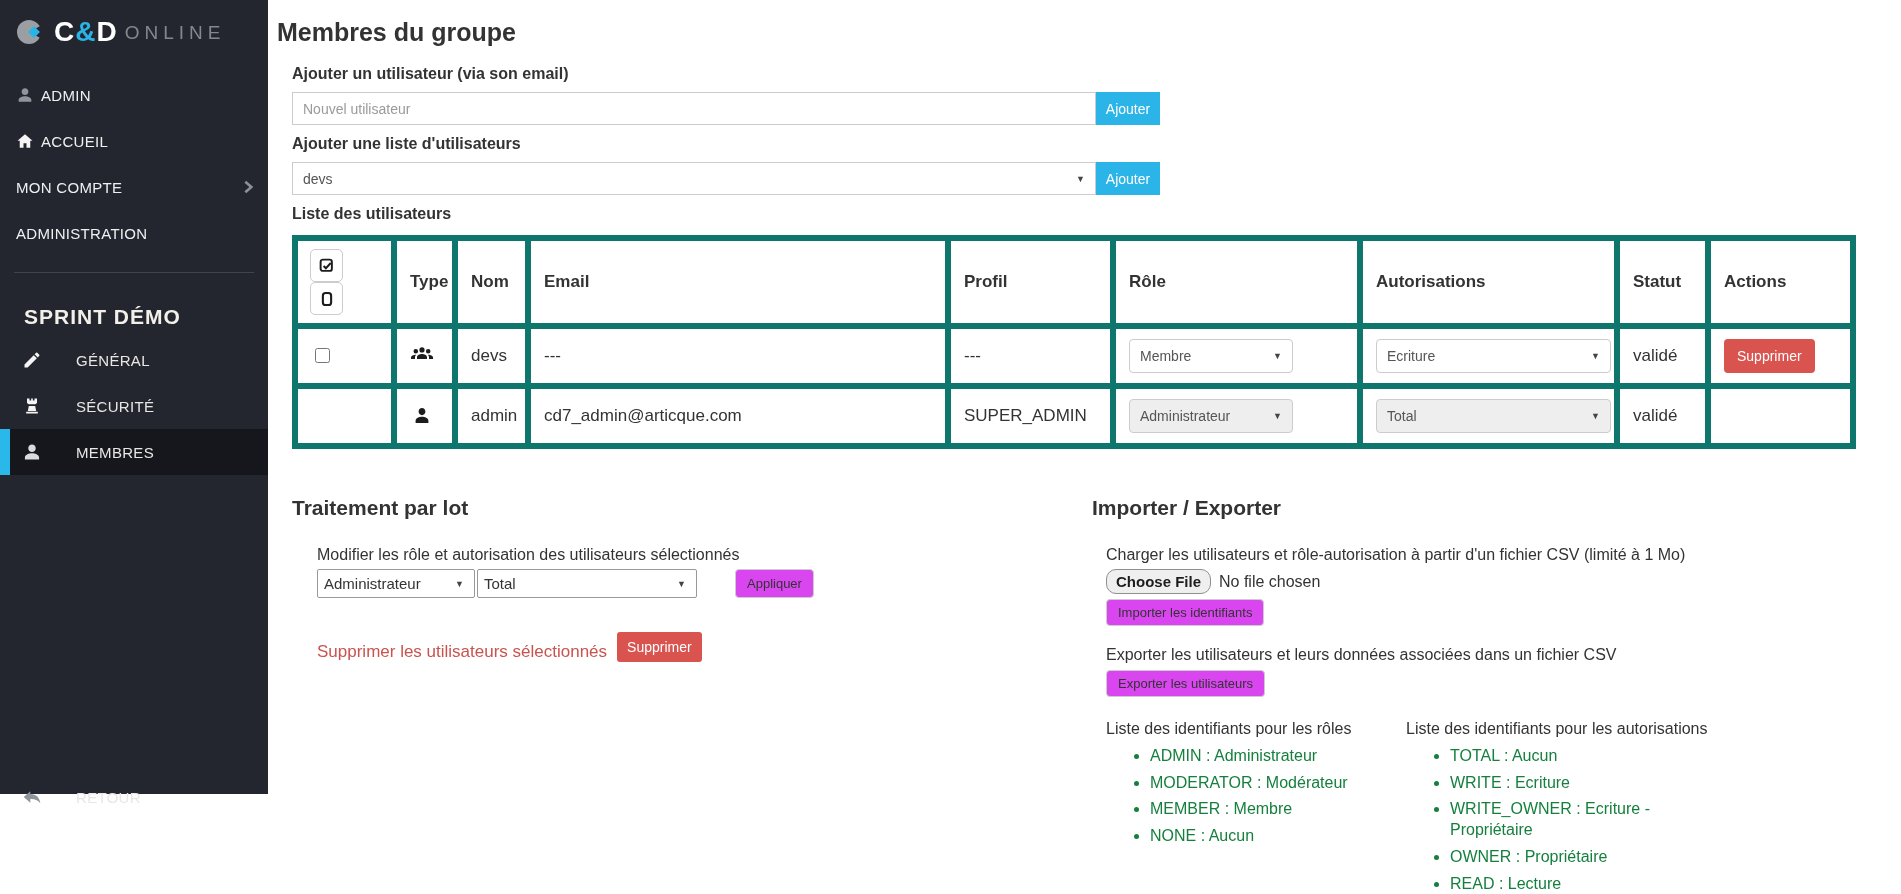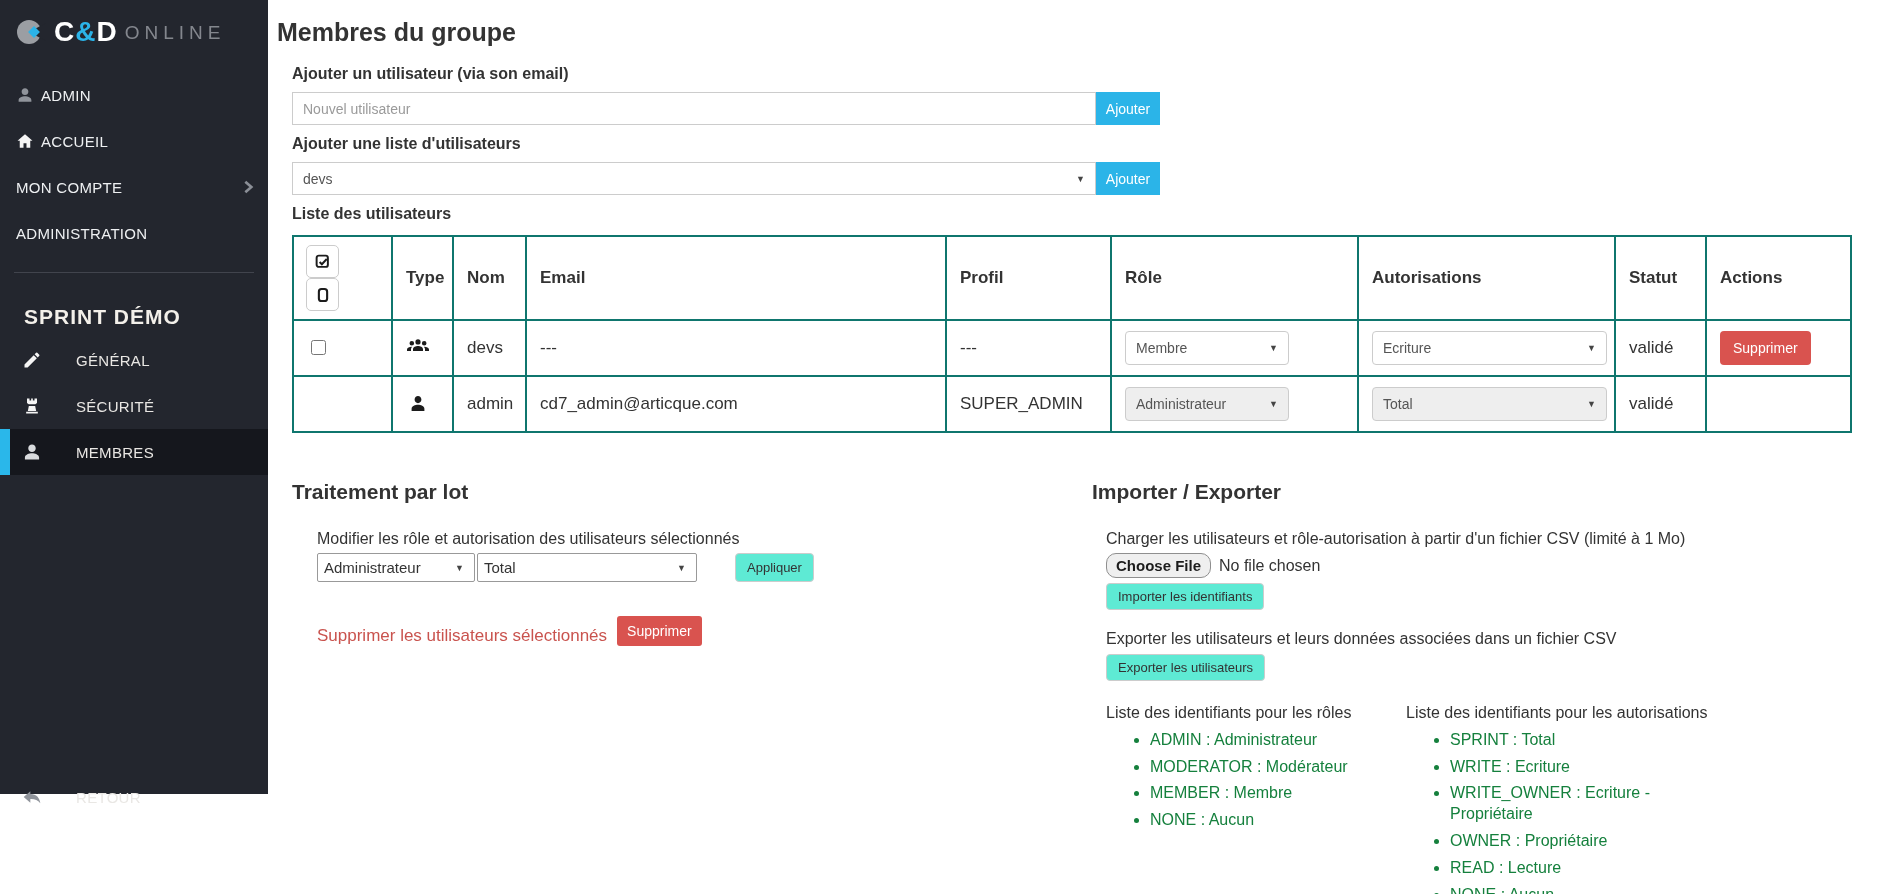--- a/index.html
+++ b/index.html
@@ -66,21 +66,21 @@
     appearance:none; -webkit-appearance:none; -moz-appearance:none;
     width:100%; font-family:"Liberation Sans",sans-serif; color:#555;
     background:#fff; cursor:pointer; outline:none;
   }
   .sw-big { width:804px; height:33px; }
   .sw-big select { height:33px; border:1px solid #ccc; font-size:14px; padding:0 10px; border-radius:0; }
 
   
   .users-table { border-collapse:collapse; margin-top:12px; width:1558px; table-layout:fixed; }
   .users-table th, .users-table td {
-    border:2px solid #0f766e; padding:10px 13px; text-align:left; vertical-align:middle;
+    border:6px solid #0f766e; padding:10px 13px; text-align:left; vertical-align:middle;
     font-size:17px; color:#333;
   }
   .users-table th { font-weight:700; padding-top:14px; padding-bottom:14px; }
   .users-table td { height:56px; }
   .mini-btn {
     width:33px; height:33px; background:#fff; border:1px solid #ccc; border-radius:5px;
     display:inline-flex; align-items:center; justify-content:center; margin-right:7px;
     cursor:pointer; vertical-align:middle; color:#1c1c1c;
   }
   .type-ico { width:24px; height:24px; color:#1c1c1c; display:block; }
@@ -99,21 +99,21 @@
   .bottom { display:flex; margin-left:15px; margin-top:47px; }
   .section-h { font-size:21px; font-weight:700; color:#333; margin:0 0 26px 0; }
   .batch { width:800px; flex:none; }
   .batch-content { margin-left:25px; }
   .modify-label { font-size:16px; color:#333; margin-bottom:5px; }
   .batch-row { display:flex; align-items:center; }
   .sw-sm { height:29px; }
   .sw-sm select { height:29px; border:1px solid #999; border-radius:2px; font-size:15px; padding:0 22px 0 6px; color:#333; }
   .sw-role { width:158px; } .sw-auth { width:220px; margin-left:2px; }
   .btn-light {
-    background:#5eead4; border:1px solid #ccc; border-radius:4px; padding:5px 11px;
+    background:#d946ef; border:1px solid #ccc; border-radius:4px; padding:5px 11px;
     font-size:13px; color:#333; cursor:pointer; font-family:"Liberation Sans",sans-serif;
   }
   .appliquer { margin-left:38px; height:29px; }
   .delete-row { display:flex; align-items:flex-end; margin-top:34px; }
   .delete-label { color:#c9534e; font-size:17px; margin-right:10px; }
   .btn-danger-sm {
     background:#d9534f; color:#fff; border:none; border-radius:3px; padding:7px 10px;
     font-size:14px; cursor:pointer; font-family:"Liberation Sans",sans-serif;
   }
 
@@ -358,21 +358,21 @@
             <ul>
               <li>ADMIN : Administrateur</li>
               <li>MODERATOR : Modérateur</li>
               <li>MEMBER : Membre</li>
               <li>NONE : Aucun</li>
             </ul>
           </div>
           <div class="list-col2">
             <p class="list-title">Liste des identifiants pour les autorisations</p>
             <ul>
-              <li>SPRINT : Total</li>
+              <li>TOTAL : Aucun</li>
               <li>WRITE : Ecriture</li>
               <li>WRITE_OWNER : Ecriture - Propriétaire</li>
               <li>OWNER : Propriétaire</li>
               <li>READ : Lecture</li>
               <li>NONE : Aucun</li>
             </ul>
           </div>
         </div>
       </div>
     </div>

